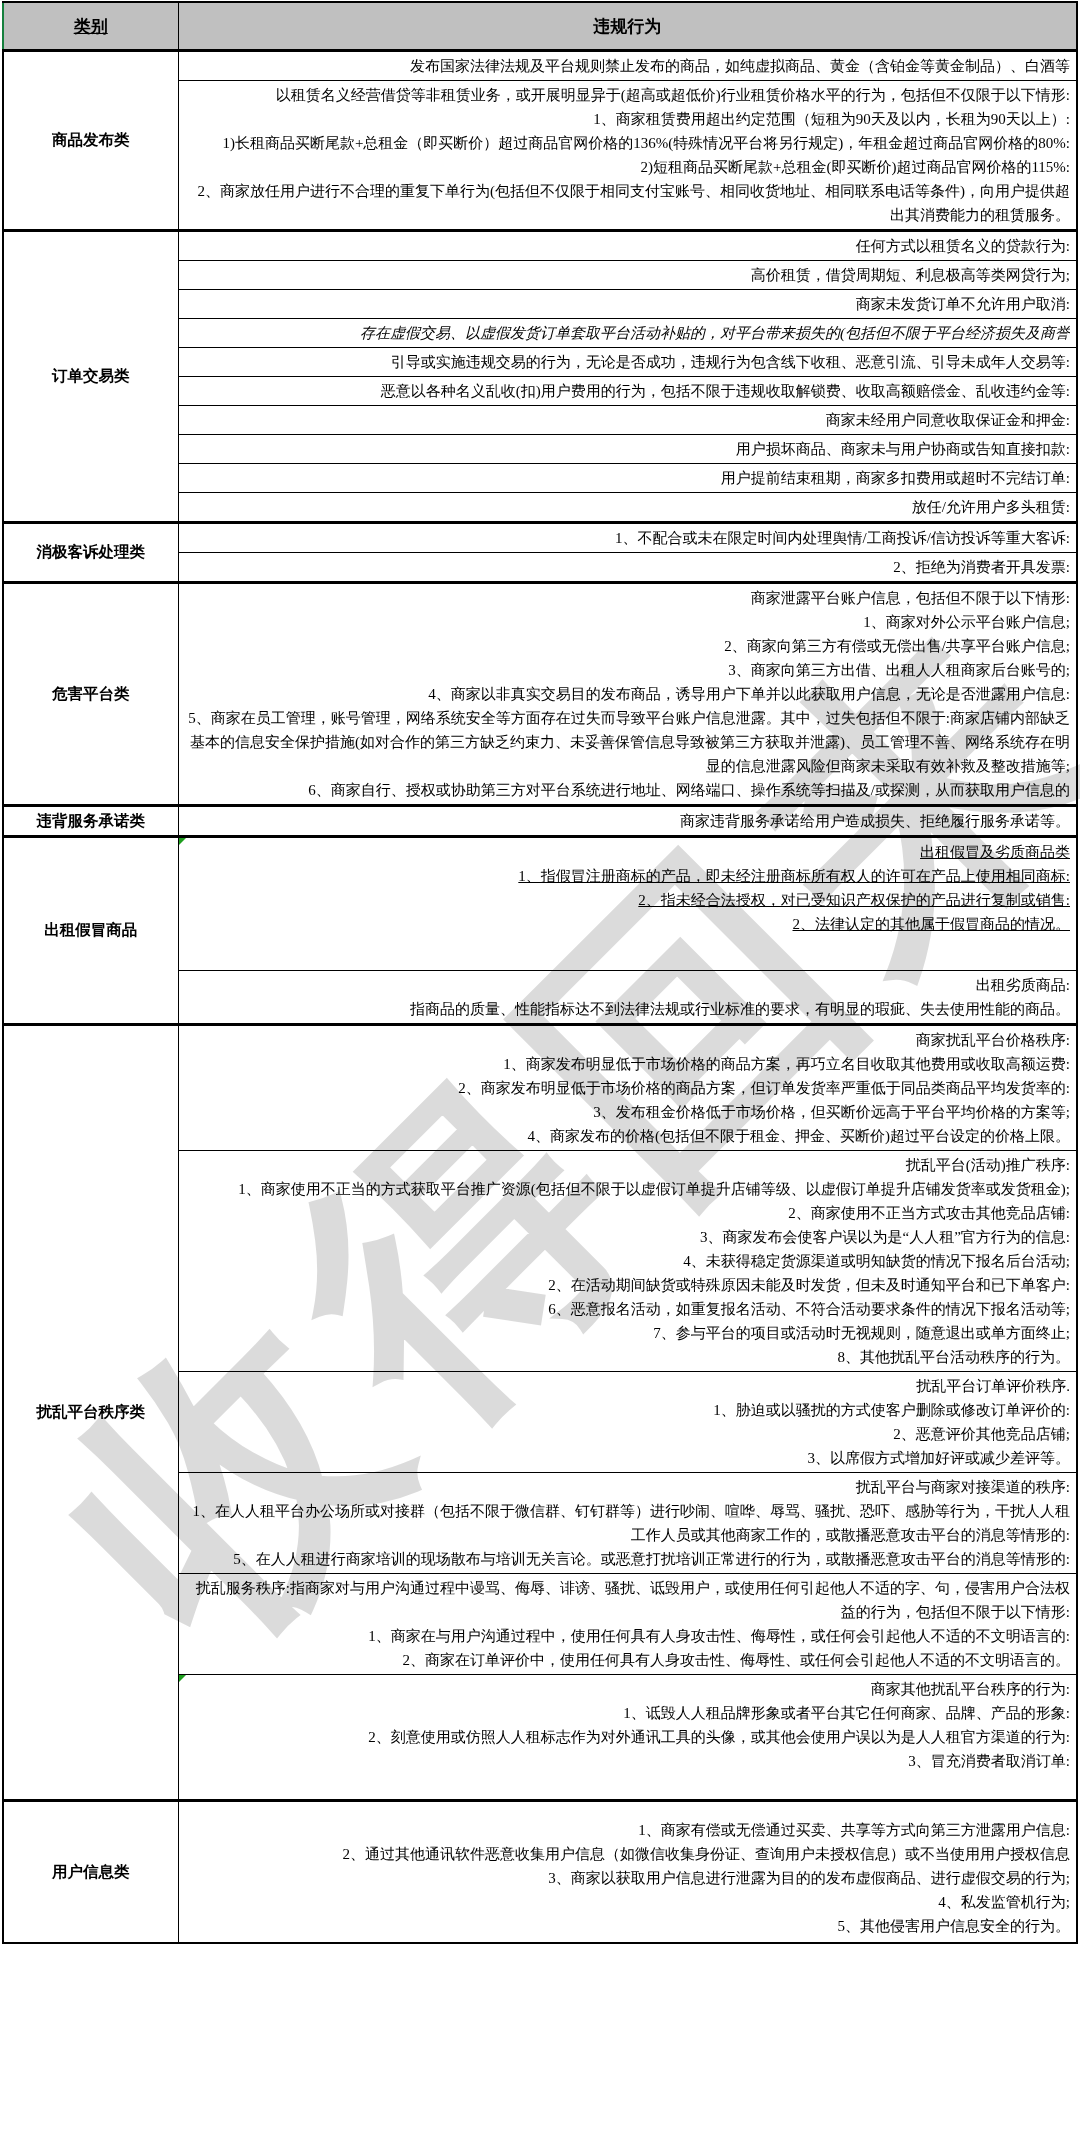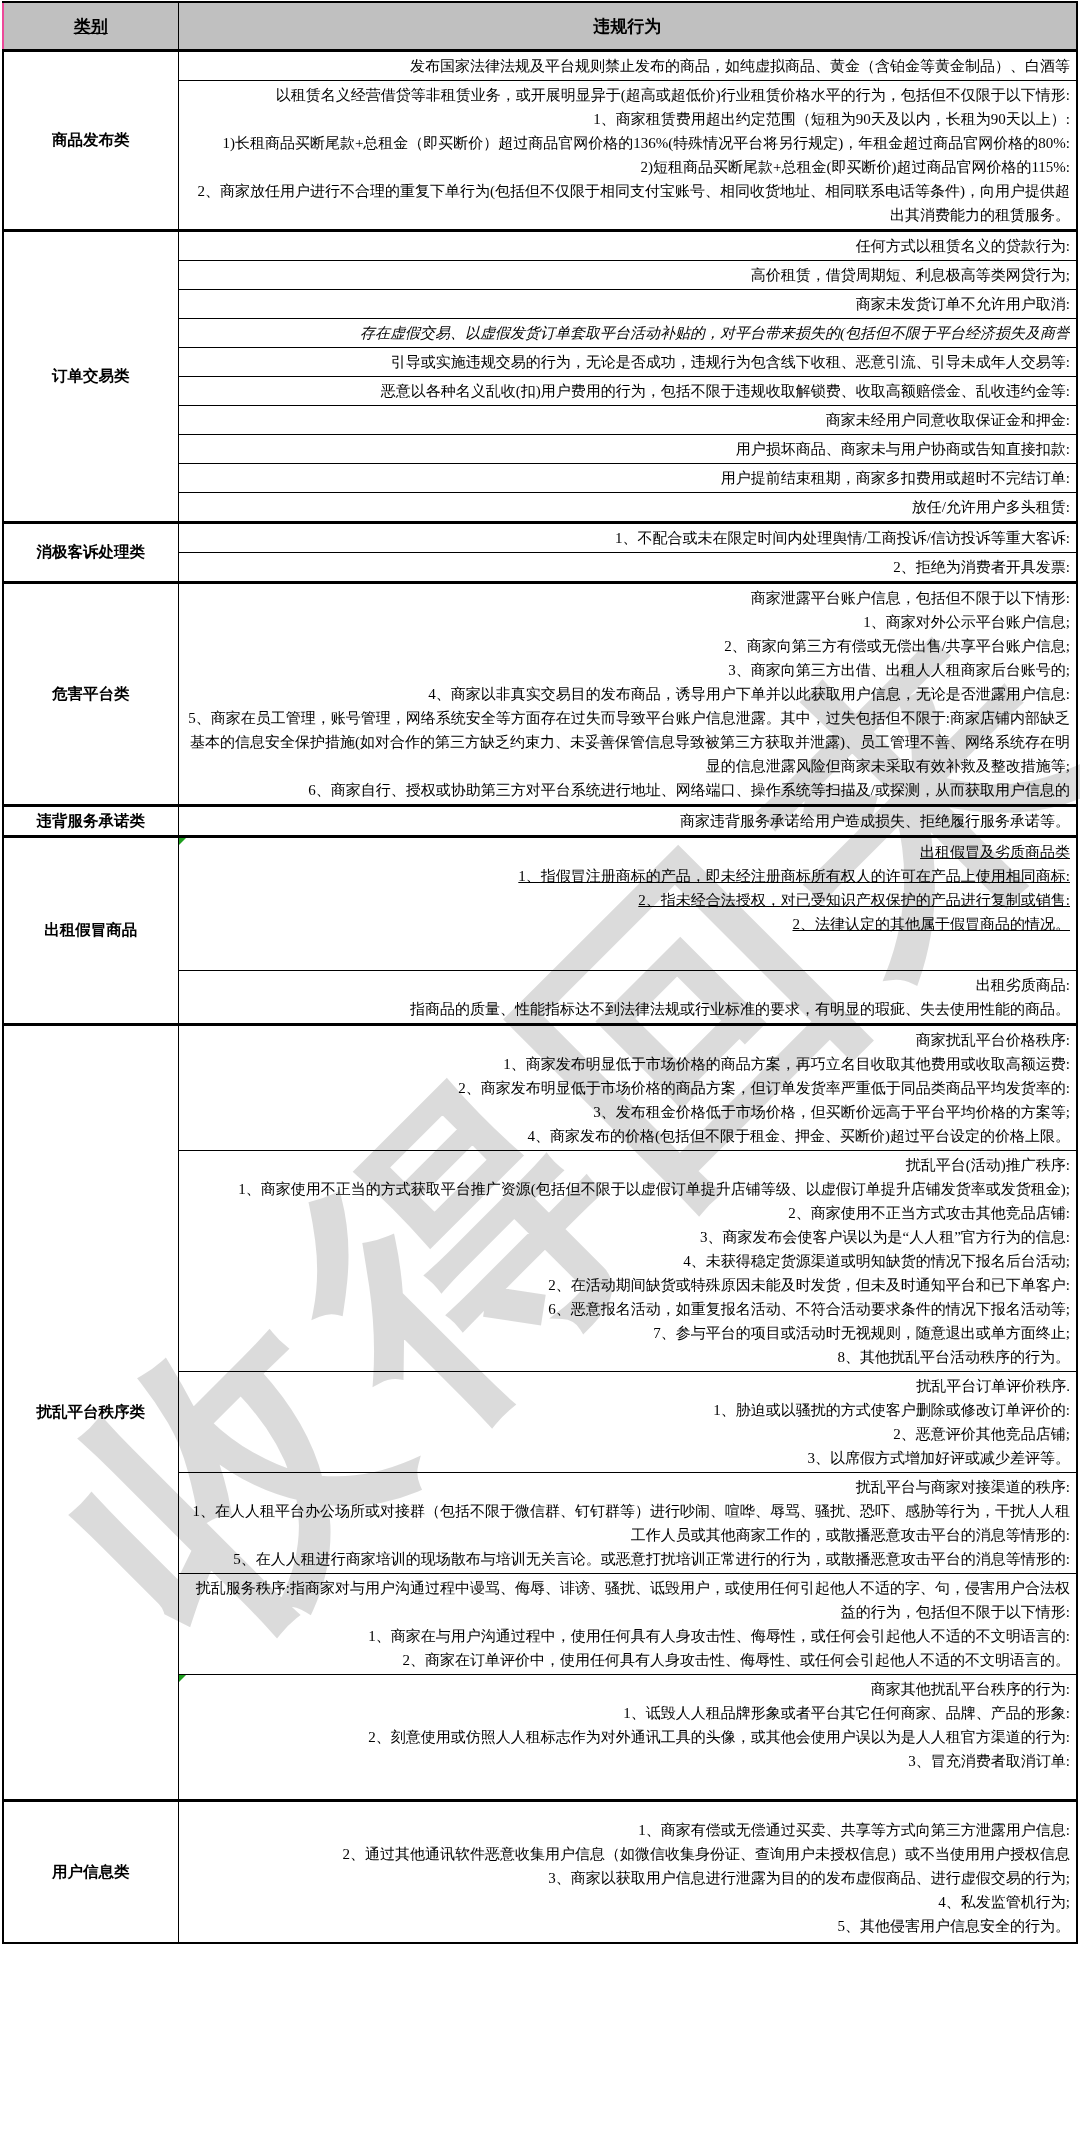--- a/index.html
+++ b/index.html
@@ -22,21 +22,21 @@
     width:1076px;margin:1px 2px;
     background:transparent;
   }
   col.c-cat{width:175px;}
   .vtable th,.vtable td{border:1px solid #000;text-align:right;}
   .vtable thead th{
     background:#c0c0c0;height:44px;font-size:17px;font-weight:bold;
     text-align:center;vertical-align:middle;
     border-bottom:3px solid #000;border-top:2px solid #000;
   }
-  .vtable thead th:first-child{border-left:2px solid #ec4899;text-decoration:underline;}
+  .vtable thead th:first-child{border-left:2px solid #15803d;text-decoration:underline;}
   .vtable thead th:last-child{border-right:2px solid #000;}
   td.cat{
     text-align:center;vertical-align:middle;
     font-size:15.5px;padding:0 1px;background:transparent;
     border-left:2px solid #000;
     font-weight:bold;
   }
   td.content{
     vertical-align:middle;padding:2px 6px 2px 5px;background:transparent;
     position:relative;border-right:2px solid #000;

